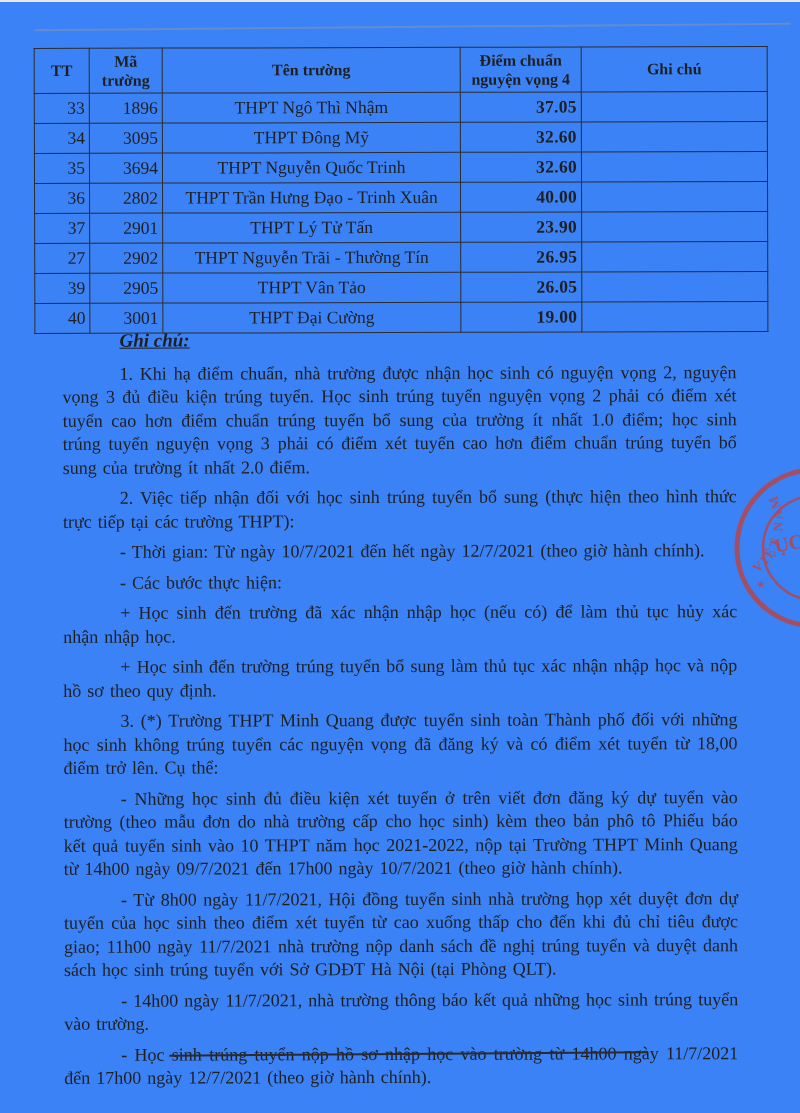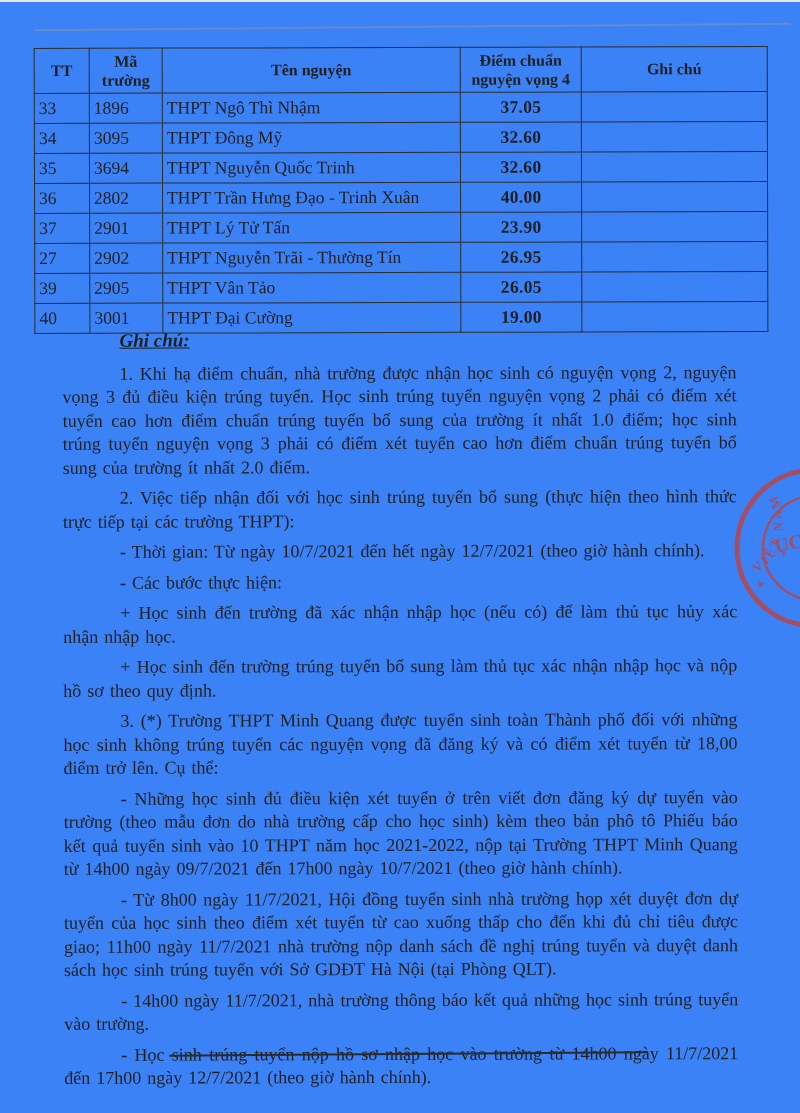--- a/index.html
+++ b/index.html
@@ -36,23 +36,23 @@
     font-size:16px;font-weight:bold;text-align:center;
     line-height:1.2;white-space:normal;
     height:42px;padding:1px 2px;
   }
   table.scores td{height:27px;}
   .col-tt{width:55px;}
   .col-code{width:73px;}
   .col-name{width:298px;}
   .col-score{width:121px;}
   .col-note{width:186px;}
-  td.c{text-align:left;border-radius:14px;}
-  td.name{padding-left:9px;font-size:18px;}
-  td.score{text-align:center;font-weight:bold;font-size:17px;letter-spacing:.3px;}
+  td.c{text-align:right;border-radius:14px;}
+  td.name{padding-left:9px;font-size:18px;text-align:center;}
+  td.score{text-align:right;font-weight:bold;font-size:17px;letter-spacing:.3px;}
 
   
   .notes{
     position:absolute;left:63px;top:322px;width:674px;
     font-size:18px;line-height:23.5px;text-align:justify;
   }
   .notes-heading{
     font-weight:bold;font-style:italic;text-decoration:underline;
     font-size:19px;margin:4px 0 10px 57px;
   }
@@ -80,21 +80,21 @@
         <col class="col-tt">
           <col class="col-code">
           <col class="col-name">
           <col class="col-score">
           <col class="col-note">
       </colgroup>
       <thead>
         <tr>
           <th>TT</th>
           <th>Mã trường</th>
-          <th>Tên nguyện</th>
+          <th>Tên trường</th>
           <th>Điểm chuẩn nguyện vọng 4</th>
           <th>Ghi chú</th>
         </tr>
       </thead>
       <tbody>
         <tr>
           <td class="c">33</td>
           <td class="c">1896</td>
           <td class="name">THPT Ngô Thì Nhậm</td>
           <td class="score">37.05</td>

